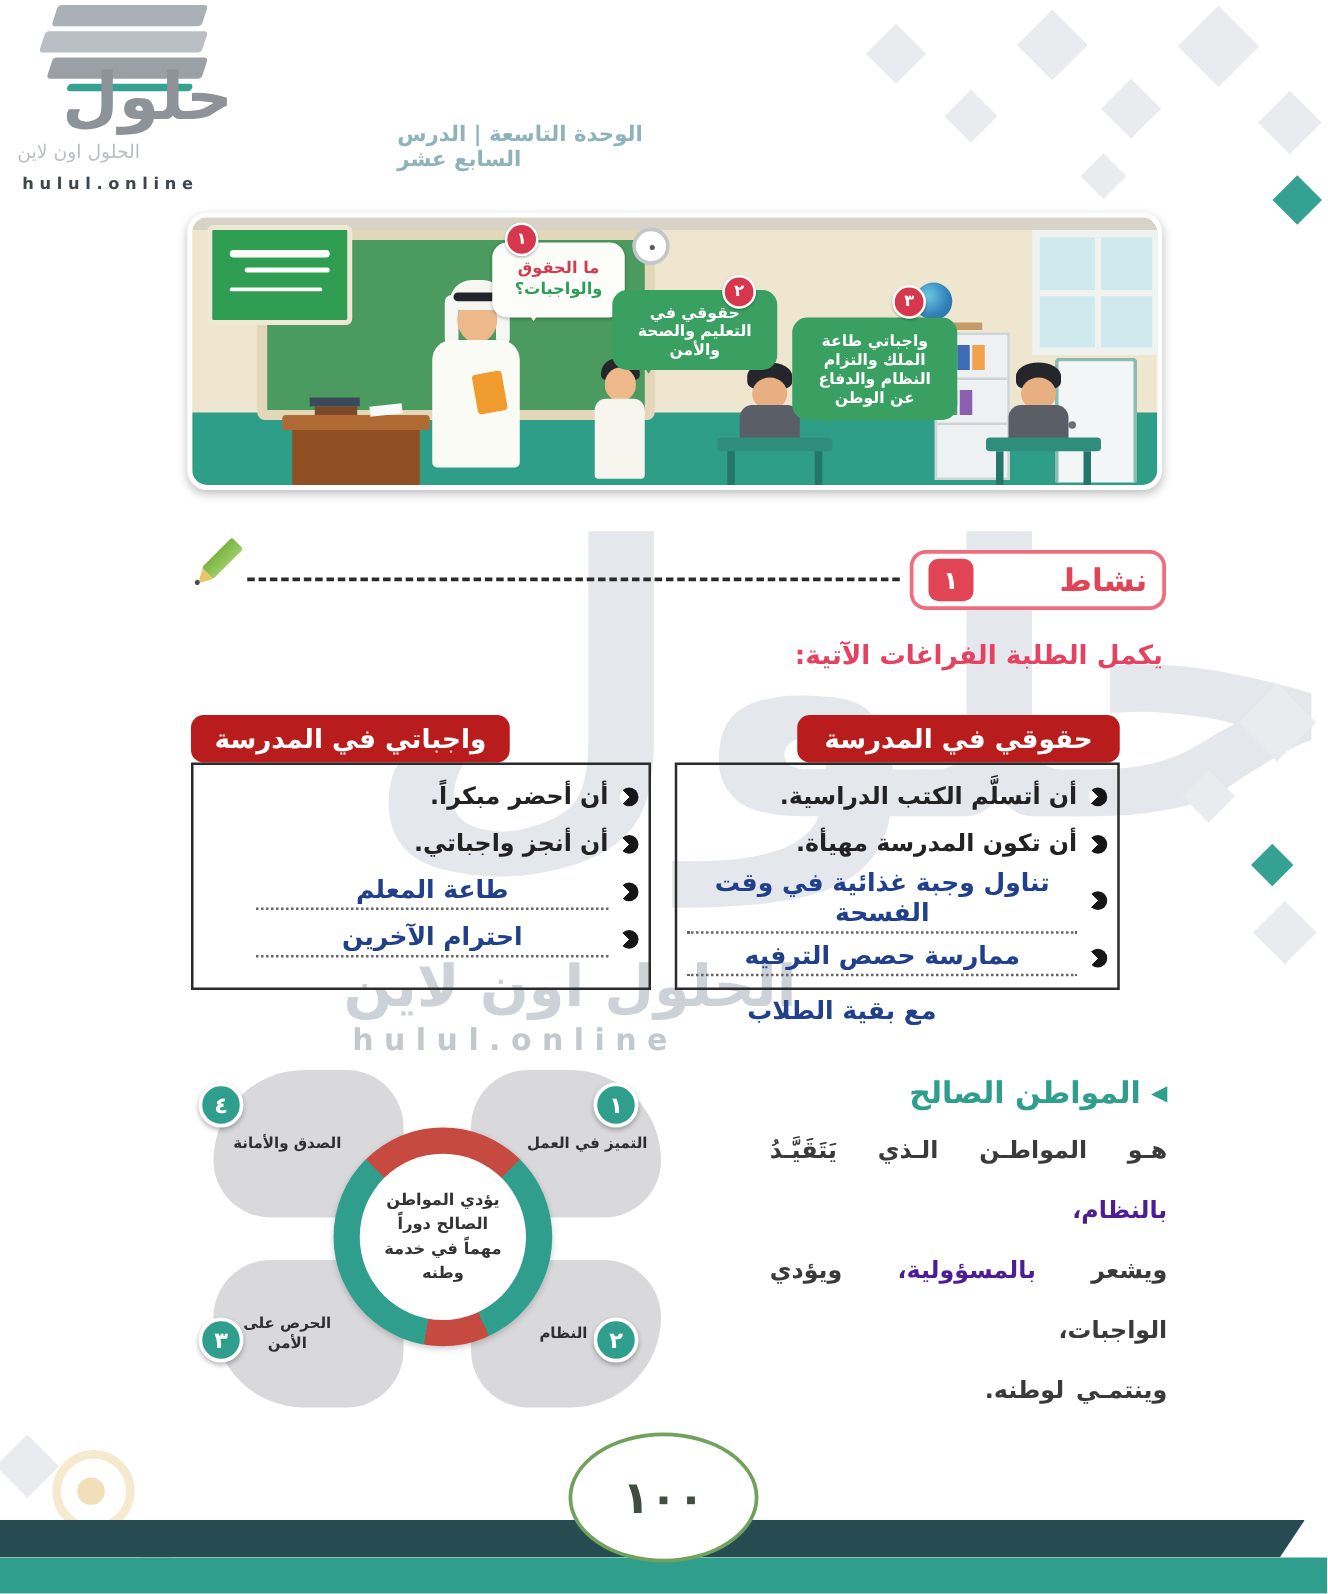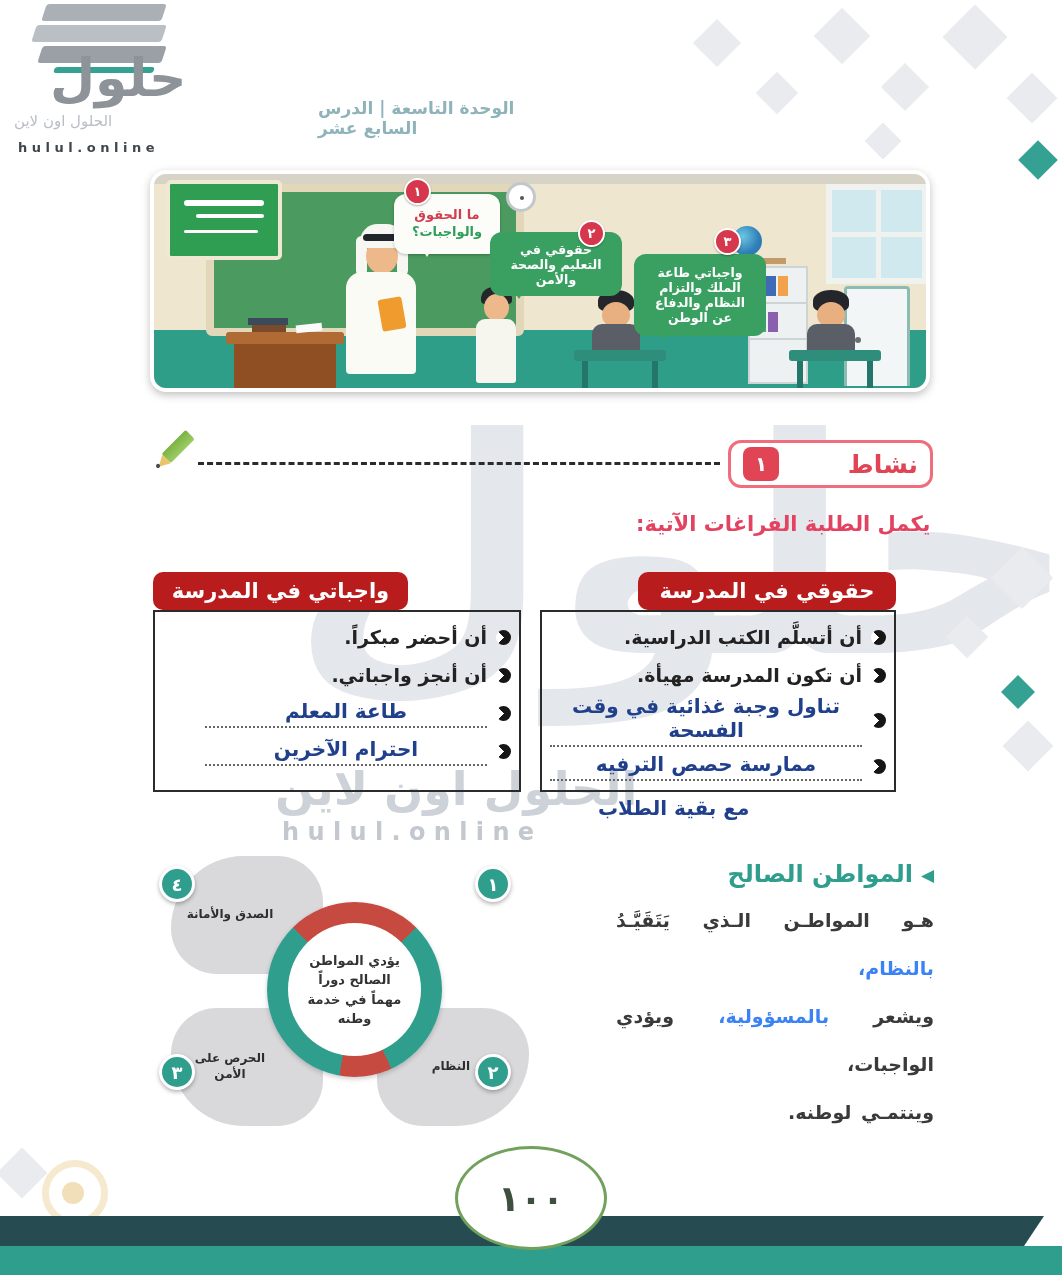--- a/index.html
+++ b/index.html
@@ -49,21 +49,21 @@
   .col-box{position:absolute;top:38px;left:0;right:0;height:182px;border:2px solid #2b2b2b;}
   .items{position:absolute;top:46px;left:10px;right:10px;display:flex;flex-direction:column;}
   .item{display:flex;align-items:center;min-height:38px;gap:9px;font-size:19px;font-weight:bold;color:#222;}
   .bullet{width:15px;height:15px;border-radius:50%;background:conic-gradient(from 225deg,#fff 0 90deg,#161616 90deg 360deg);flex:0 0 auto;}
   .answer{color:#21408c;flex:1;border-bottom:2px dotted #666;padding-bottom:3px;font-size:20px;text-align:center;}
   .answer-cont{position:absolute;top:224px;left:58px;color:#21408c;font-size:20px;font-weight:bold;}
 
   
   .citizen-title{position:absolute;left:688px;top:860px;width:246px;display:flex;align-items:center;gap:8px;color:#2f9e8d;font-size:24px;font-weight:bold;z-index:1;}
   .citizen-par{position:absolute;left:616px;top:896px;width:318px;text-align:justify;text-align-last:right;font-size:19px;font-weight:bold;color:#3a3a3a;line-height:48px;word-spacing:3px;z-index:1;}
-  .orange{color:#3b82f6;}
+  .orange{color:#4c1d95;}
 
   
   .diagram{position:absolute;left:135px;top:848px;width:450px;height:290px;z-index:1;}
   .petal{position:absolute;width:152px;height:118px;background:#d9d9db;display:flex;align-items:center;justify-content:center;text-align:center;font-size:12px;font-weight:bold;color:#2e2e2e;z-index:1;line-height:1.3;}
   .petal-label{width:100px;}
   .ring{position:absolute;left:132px;top:54px;width:175px;height:175px;border-radius:50%;background:conic-gradient(from 315deg,#c64a3f 0 90deg,#2f9e8d 90deg 200deg,#c64a3f 200deg 235deg,#2f9e8d 235deg 360deg);z-index:2;display:flex;align-items:center;justify-content:center;box-shadow:0 2px 5px rgba(0,0,0,.2);}
   .ring-inner{width:133px;height:133px;border-radius:50%;background:#fff;display:flex;align-items:center;justify-content:center;text-align:center;font-size:13px;font-weight:bold;color:#333;padding:0 13px;line-height:1.5;}
   .dnum{position:absolute;width:36px;height:36px;border-radius:50%;background:#2f9e8d;border:3px solid #fff;box-shadow:0 2px 4px rgba(0,0,0,.3);color:#fff;font-size:18px;font-weight:bold;display:flex;align-items:center;justify-content:center;z-index:3;}
 
   
@@ -271,20 +271,23 @@
     <span style="font-size:17px;transform:translateY(1px);">◀</span>
     <span>المواطن الصالح</span>
   </div>
   <div class="citizen-par">
     <span>هـو المواطـن الـذي يَتَقَيَّـدُ </span><span class="orange">بالنظام،</span><br>
     <span>ويشعر </span><span class="orange">بالمسؤولية،</span><span> ويؤدي الواجبات،</span><br>
     <span>وينتمـي لوطنه.</span>
   </div>
 
   <div class="diagram">
+    <div class="petal" style="left:242px;top:8px;border-radius:60px 95px 60px 8px;padding-left:34px;">
+      <span class="petal-label">التميز في العمل</span>
+    </div>
     <div class="petal" style="left:36px;top:8px;border-radius:95px 60px 8px 60px;padding-right:34px;">
       <span class="petal-label">الصدق والأمانة</span>
     </div>
     <div class="petal" style="left:36px;top:160px;border-radius:60px 8px 60px 95px;padding-right:34px;">
       <span class="petal-label">الحرص على الأمن</span>
     </div>
     <div class="petal" style="left:242px;top:160px;border-radius:8px 60px 95px 60px;padding-left:34px;">
       <span class="petal-label">التزام النظام</span>
     </div>
     <div class="ring">

